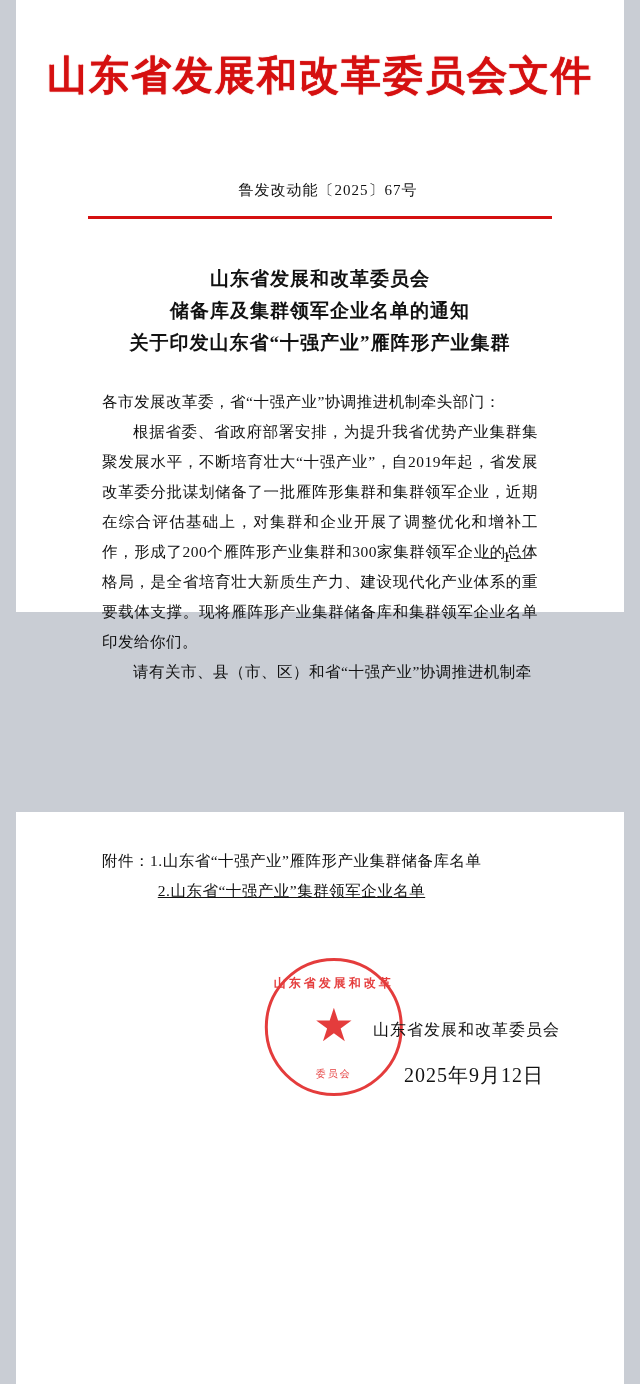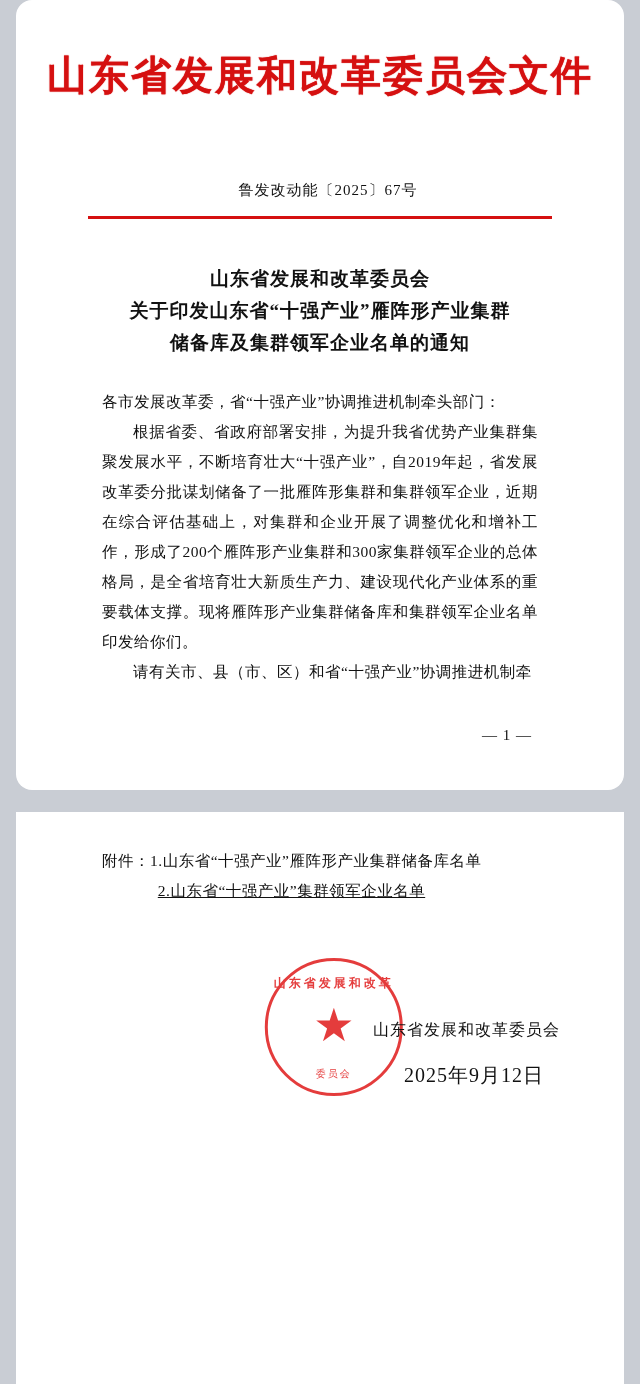--- a/index.html
+++ b/index.html
@@ -17,21 +17,21 @@
     overflow: hidden;
   }
 
   
   .page {
     background: #ffffff;
     position: absolute;
     left: 16px;
     width: 608px;
   }
-  .page-1 { top: 0px; height: 790px; border-radius: 16px; }
+  .page-1 { top: 0px; height: 612px; }
   .page-gap {
     position: absolute;
     left: 0;
     top: 790px;
     width: 640px;
     height: 22px;
     background: #c9cdd4;
   }
   .page-2 { top: 812px; height: 572px; }
 
@@ -184,22 +184,22 @@
   <div class="page page-1">
 
     <div class="doc-title">山东省发展和改革委员会文件</div>
 
     <div class="doc-number">鲁发改动能〔2025〕67号</div>
 
     <div class="red-rule"></div>
 
     <div class="headline">
       <div>山东省发展和改革委员会</div>
+      <div>储备库及集群领军企业名单的通知</div>
       <div>关于印发山东省“十强产业”雁阵形产业集群</div>
-      <div>储备库及集群领军企业名单的通知</div>
     </div>
 
     <div class="body-text">
       <p>各市发展改革委，省“十强产业”协调推进机制牵头部门：</p>
       <p class="indent">根据省委、省政府部署安排，为提升我省优势产业集群集聚发展水平，不断培育壮大“十强产业”，自2019年起，省发展改革委分批谋划储备了一批雁阵形集群和集群领军企业，近期在综合评估基础上，对集群和企业开展了调整优化和增补工作，形成了200个雁阵形产业集群和300家集群领军企业的总体格局，是全省培育壮大新质生产力、建设现代化产业体系的重要载体支撑。现将雁阵形产业集群储备库和集群领军企业名单印发给你们。</p>
       <p class="indent">请有关市、县（市、区）和省“十强产业”协调推进机制牵</p>
     </div>
 
     <div class="page-number">— 1 —</div>
   </div>

